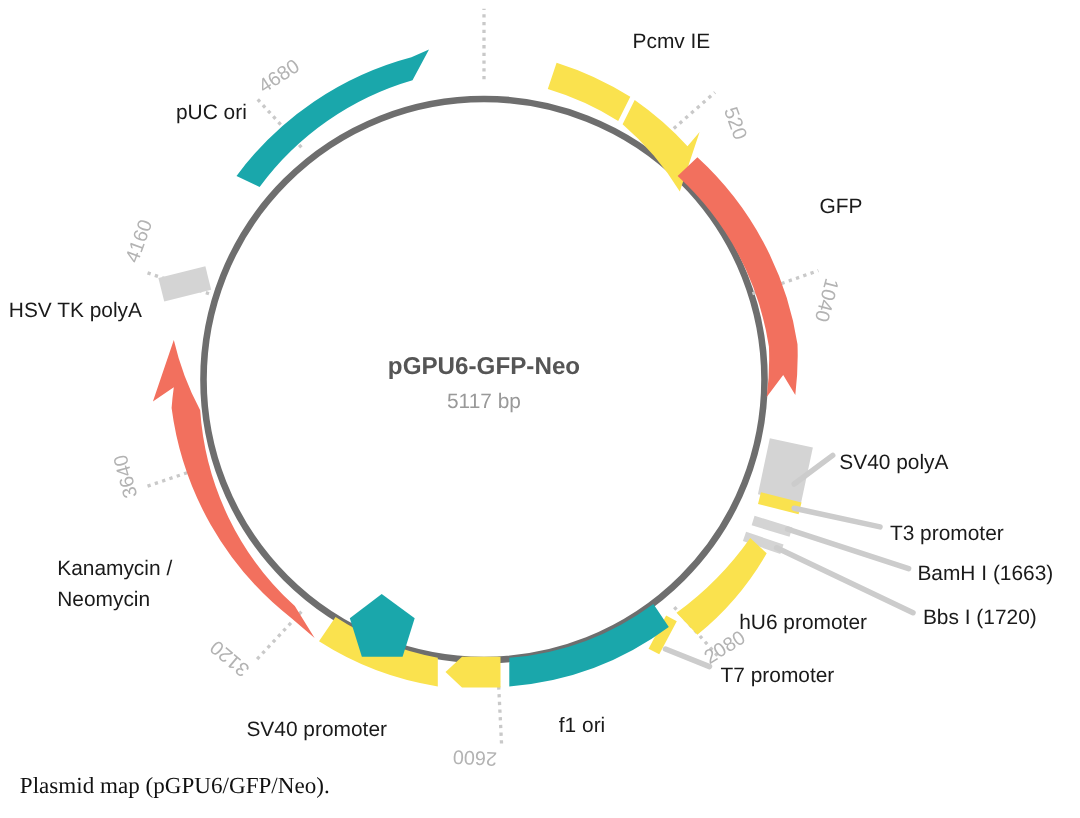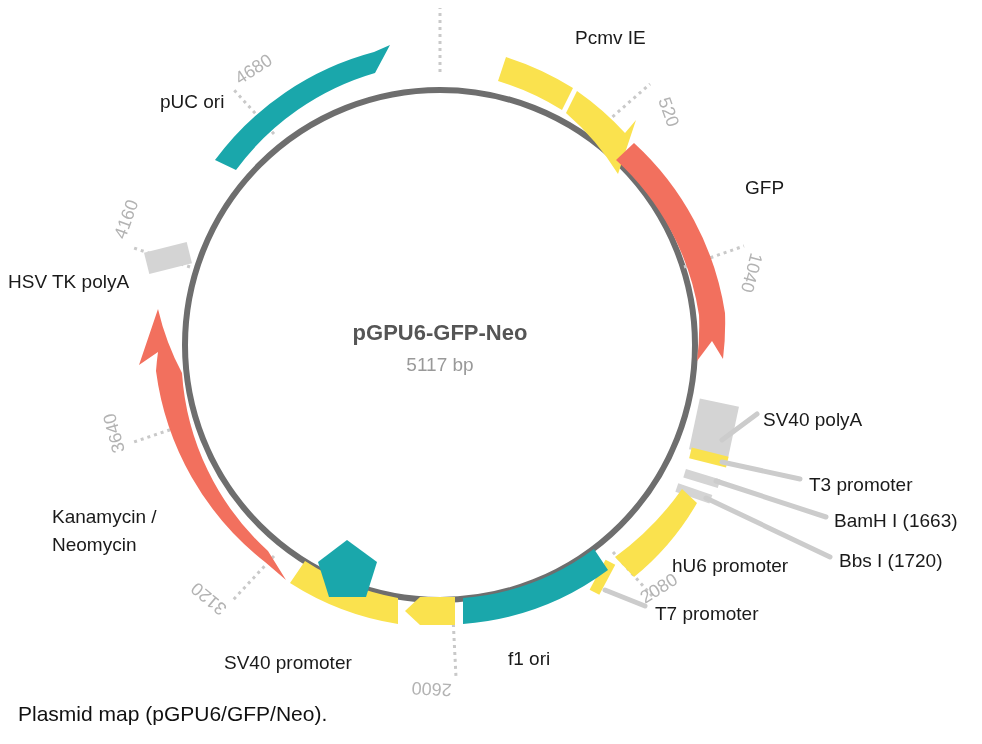--- a/index.html
+++ b/index.html
@@ -43,21 +43,21 @@
   }
   .center-sub {
     font-family: "Liberation Sans", sans-serif;
     font-size: 19px;
     fill: #999999;
   }
   .caption {
     position: absolute;
     left: 18px;
     top: 702px;
-    font-family: Liberation Sans, sans-serif;
+    font-family: Liberation Serif, serif;
     font-size: 21px;
     color: #111111;
     white-space: nowrap;
   }
 </style>
 </head>
 <body>
 
 <div id="plasmid-stage">
 <svg id="plasmid-svg" viewBox="0 0 982 744" xmlns="http://www.w3.org/2000/svg">

